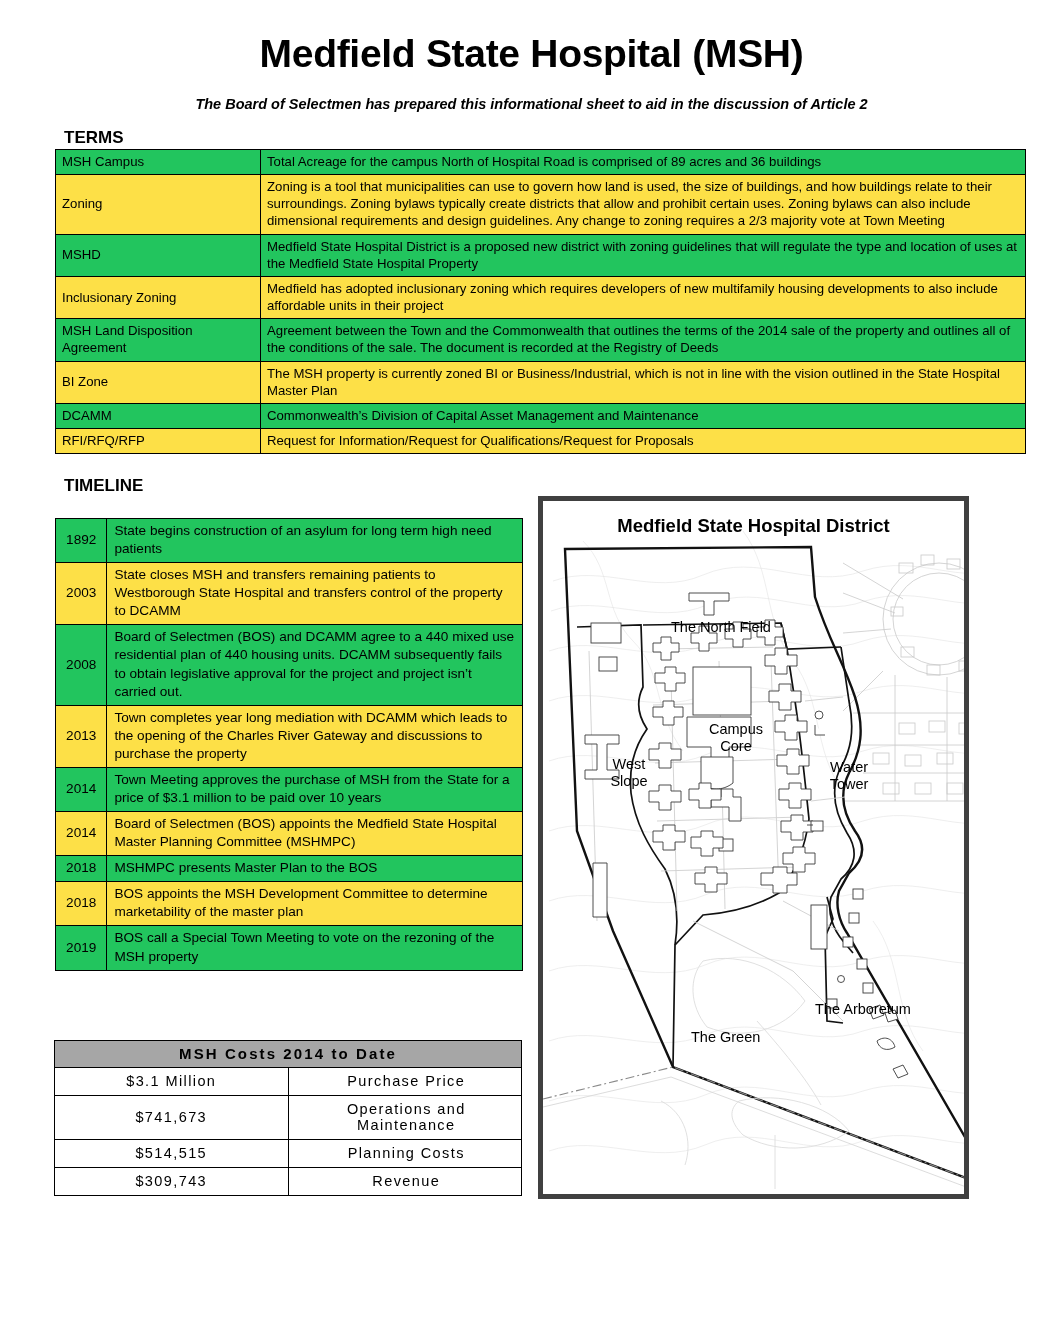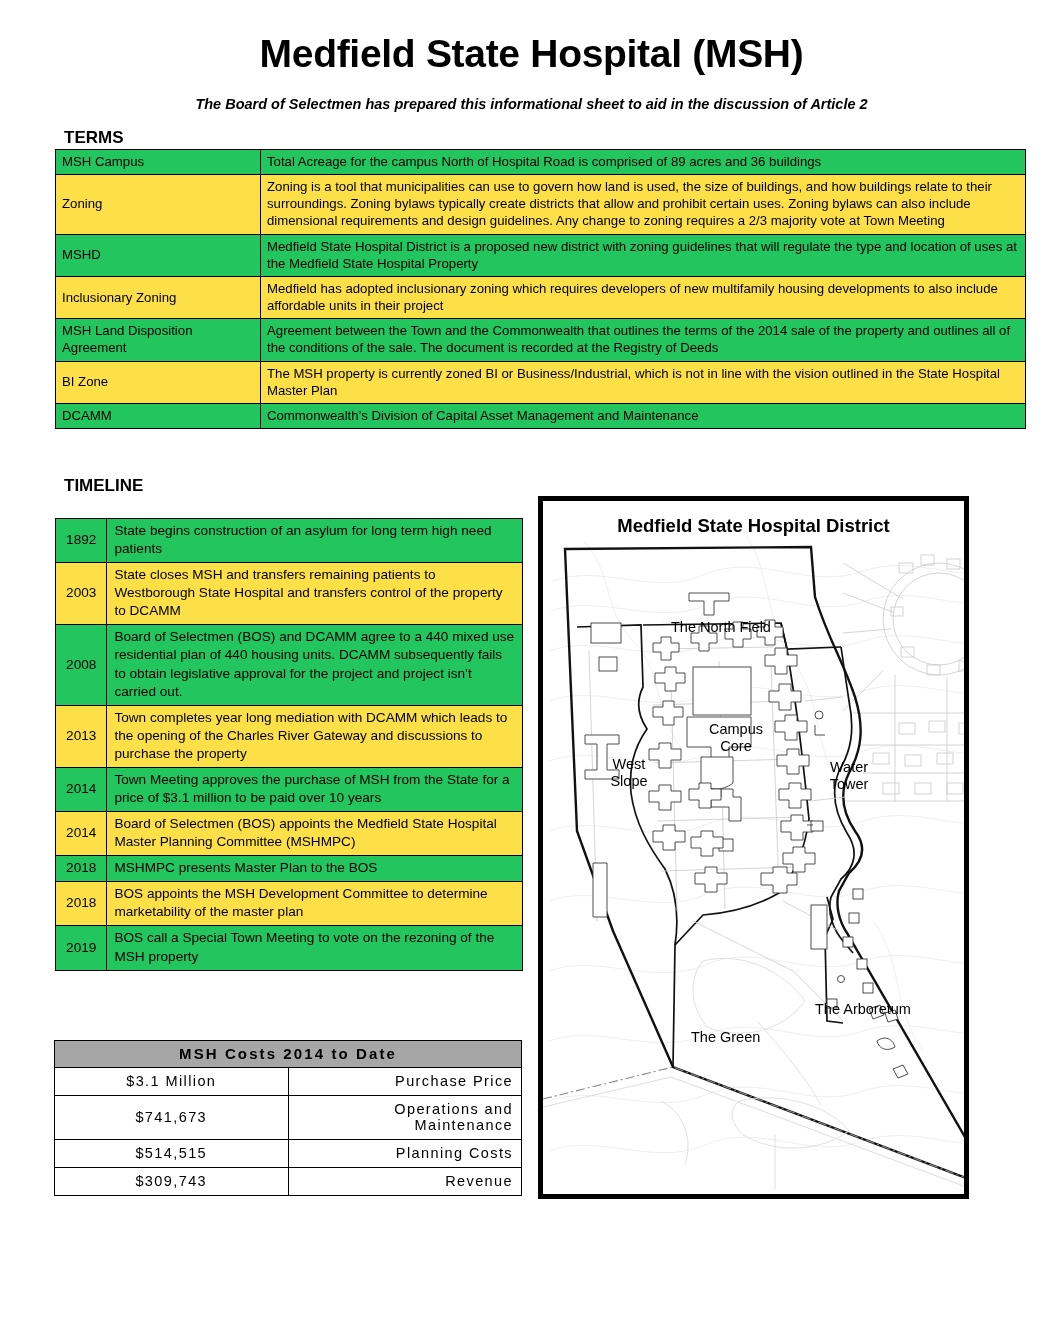--- a/index.html
+++ b/index.html
@@ -123,33 +123,33 @@
     font-size: 15px;
     padding-top: 4px;
     padding-bottom: 5px;
   }
   #costs-table td.cost-amount {
     width: 140px;
     text-align: center;
   }
   #costs-table td.cost-label {
     width: 294px;
-    text-align: right;
+    text-align: center;
     padding-left: 11px;
   }
 
   
   #map-panel {
     position: absolute;
     top: 496px;
     left: 538px;
     width: 431px;
     height: 703px;
     box-sizing: border-box;
-    border: 5px solid #000000;
+    border: 5px solid #404040;
     background: #ffffff;
     overflow: hidden;
   }
   #map-title {
     position: absolute;
     top: 14px;
     left: 0;
     width: 100%;
     text-align: center;
     font-size: 18.5px;
@@ -214,20 +214,24 @@
         <td class="term-name plain">MSH Land Disposition Agreement</td>
         <td class="term-def plain">Agreement between the Town and the Commonwealth that outlines the terms of the 2014 sale of the property and outlines all of the conditions of the sale. The document is recorded at the Registry of Deeds</td>
       </tr>
       <tr>
         <td class="term-name shade">BI Zone</td>
         <td class="term-def shade">The MSH property is currently zoned BI or Business/Industrial, which is not in line with the vision outlined in the State Hospital Master Plan</td>
       </tr>
       <tr>
         <td class="term-name plain">DCAMM</td>
         <td class="term-def plain">Commonwealth’s Division of Capital Asset Management and Maintenance</td>
+      </tr>
+      <tr>
+        <td class="term-name shade">RFI/RFQ/RFP</td>
+        <td class="term-def shade">Request for Information/Request for Qualifications/Request for Proposals</td>
       </tr>
     </tbody>
   </table>
 
   <div class="section-heading" id="timeline-heading">TIMELINE</div>
 
   <table class="grid" id="timeline-table">
     <tbody>
       <tr>
         <td class="tl-year plain">1892</td>

